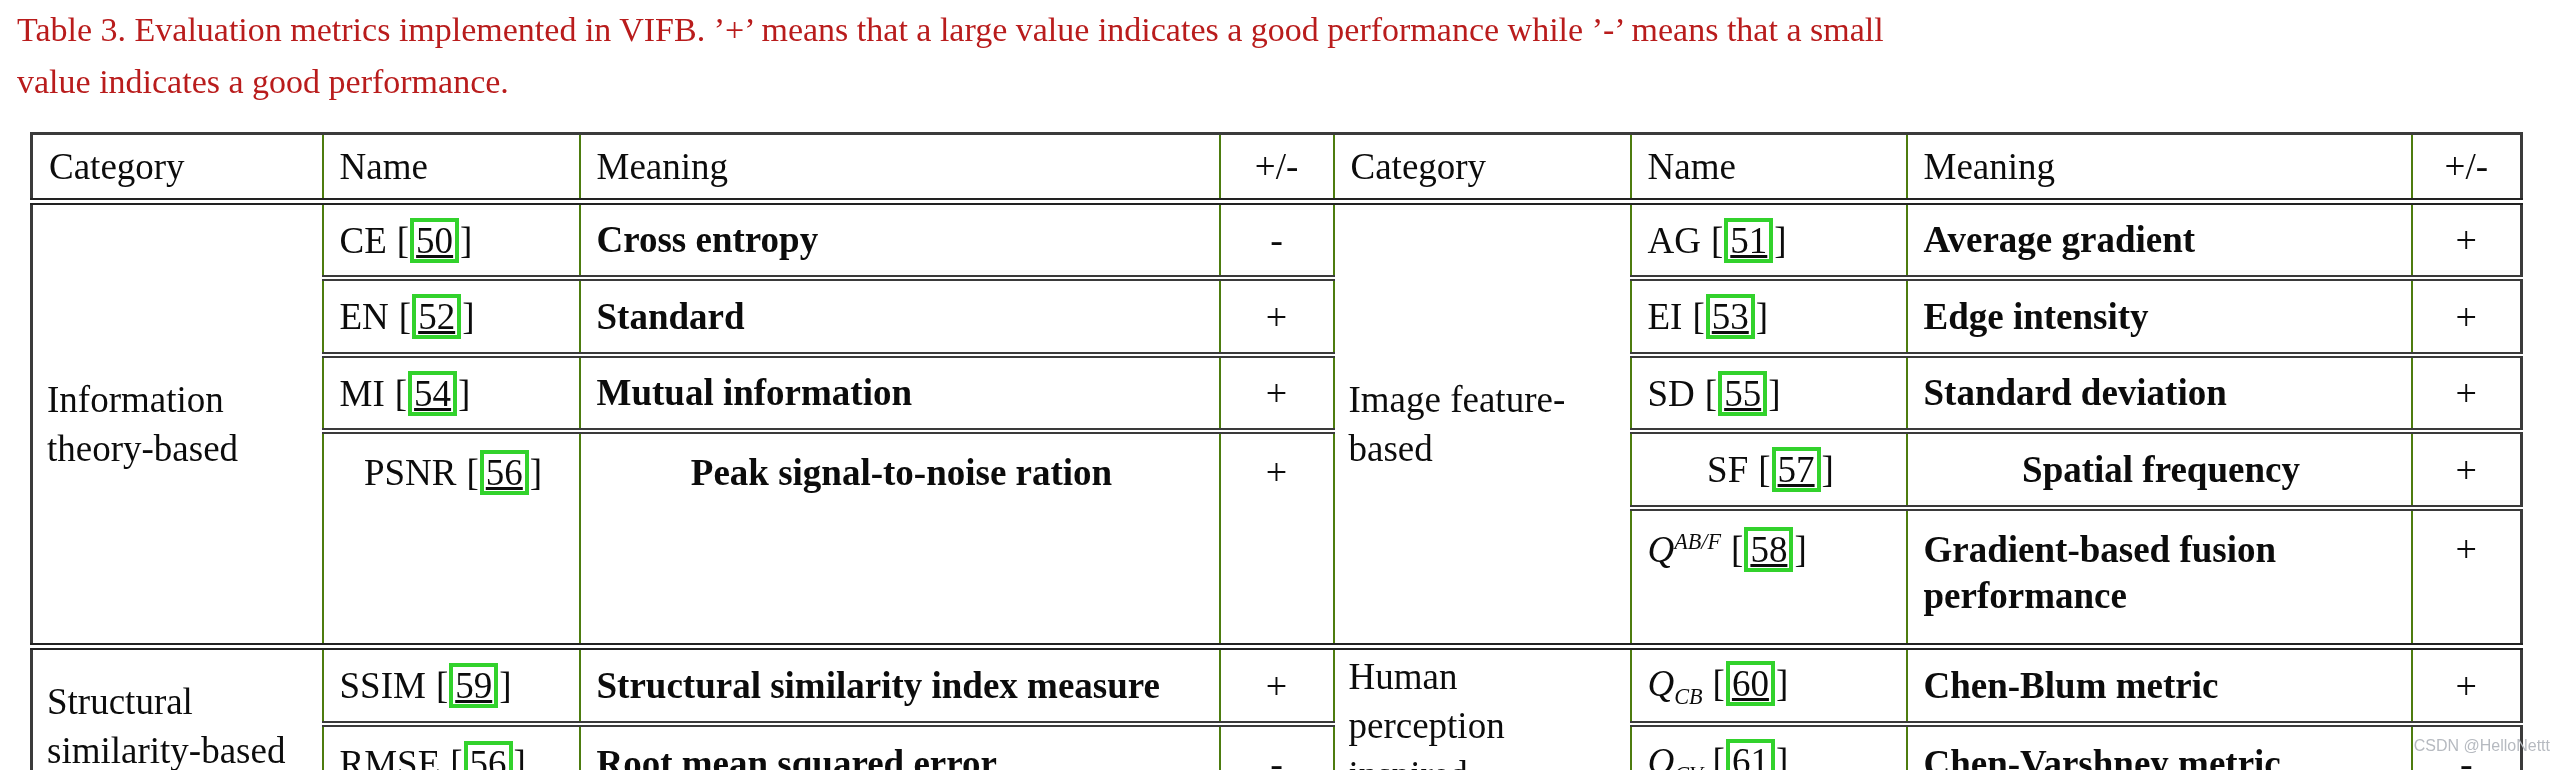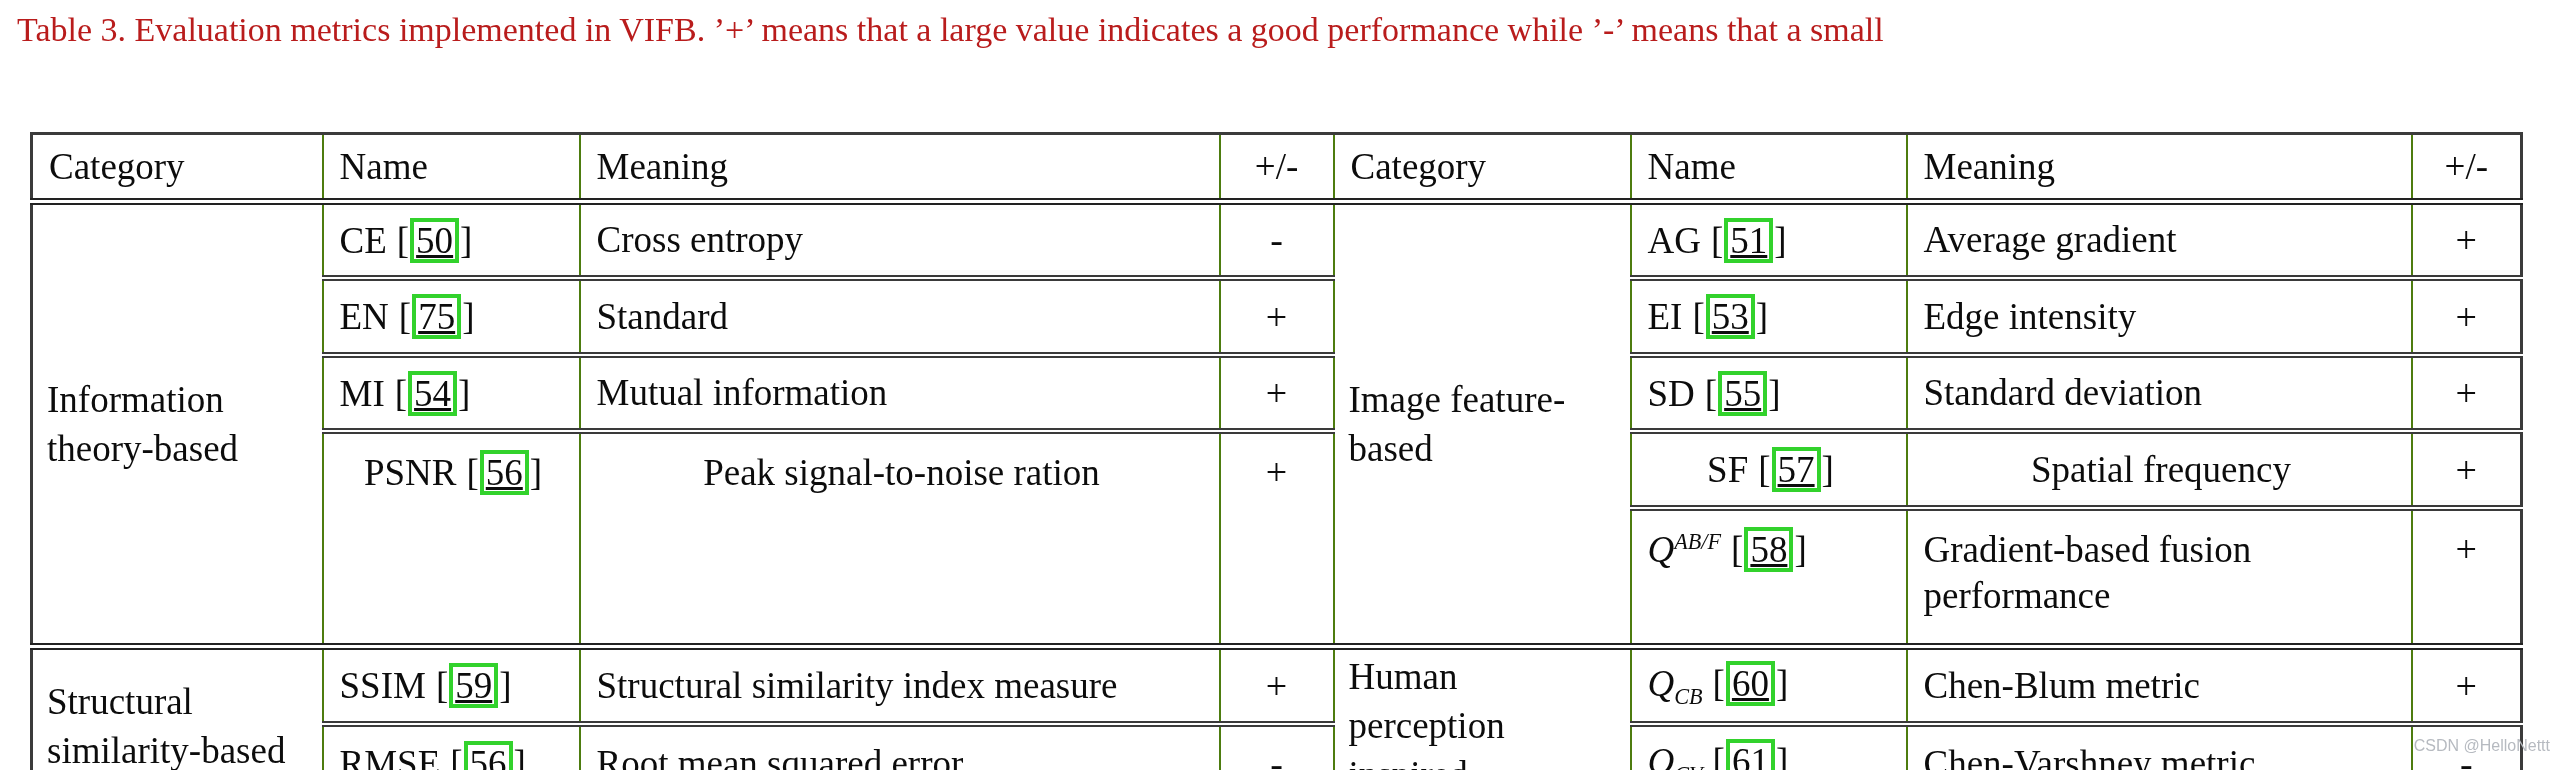--- a/index.html
+++ b/index.html
@@ -20,21 +20,21 @@
     font-weight:normal;text-align:left;font-size:37px;height:63px;
     padding:0 0 0 16px;border-bottom:7px double #222;
   }
   th.sign-h{text-align:center;padding:0;}
   td{font-size:37px;padding:2px 12px 2px 16px;vertical-align:middle;border-bottom:6px double #3a3a3a;}
   tr.r1 td{height:66px;} tr.r2 td{height:67px;} tr.r3 td{height:66px;}
   tr.r4 td{height:67px;text-align:center;} tr.r5 td{height:114px;} tr.r6 td{height:66px;} tr.r7 td{height:67px;}
   tr.r6 td,tr.r6 .cat{border-top:7px double #222;}
   tr.r7 td{border-bottom:8px solid #3f3f3f;}
   .cat{line-height:49px;padding-left:14px;}
-  .mean{white-space:nowrap;line-height:46px;}
+  .mean{white-space:nowrap;line-height:46px;font-weight:bold;}
   .mean.wrap{white-space:normal;}
   .sign{text-align:center;padding:0;font-size:38px;}
   .top{vertical-align:top;padding-top:16px;}
   .math{font-style:italic;}
   sup.math{font-size:60%;font-style:italic;}
   sub.math{font-size:60%;font-style:italic;}
   .cite{margin-left:10px;white-space:nowrap;}
   .cbox{
     font-weight:normal;font-style:normal;display:inline-block;
     border:4px solid #32d22c;padding:0 2px;line-height:1.0;margin:0 1px;text-decoration:underline;
@@ -42,20 +42,21 @@
   .watermark{
     position:absolute;right:4px;top:737px;
     font-family:"Liberation Sans", sans-serif;font-size:16px;color:#b6bac0;
   }
 </style>
 </head>
 <body>
 
 <div class="caption">
   <span class="cap-line">Table 3. Evaluation metrics implemented in VIFB. ’+’ means that a large value indicates a good performance while ’-’ means that a small</span>
+  <span class="cap-line">value indicates a good performance.</span>
 </div>
 
 <table class="metrics">
   <colgroup>
     <col style="width:291px">
       <col style="width:257px">
       <col style="width:640px">
       <col style="width:114px">
     <col style="width:297px">
       <col style="width:276px">
@@ -79,21 +80,21 @@
     <td><span>CE</span><span class="cite">[<b class="cbox">50</b>]</span></td>
     <td class="mean">Cross entropy</td>
     <td class="sign">-</td>
     <td class="cat" rowspan="5">Image feature-based</td>
     <td><span>AG</span><span class="cite">[<b class="cbox">51</b>]</span></td>
     <td class="mean">Average gradient</td>
     <td class="sign">+</td>
   </tr>
 
   <tr class="r2">
-    <td><span>EN</span><span class="cite">[<b class="cbox">75</b>]</span></td>
+    <td><span>EN</span><span class="cite">[<b class="cbox">52</b>]</span></td>
     <td class="mean">Standard</td>
     <td class="sign">+</td>
     <td><span>EI</span><span class="cite">[<b class="cbox">53</b>]</span></td>
     <td class="mean">Edge intensity</td>
     <td class="sign">+</td>
   </tr>
 
   <tr class="r3">
     <td><span>MI</span><span class="cite">[<b class="cbox">54</b>]</span></td>
     <td class="mean">Mutual information</td>

